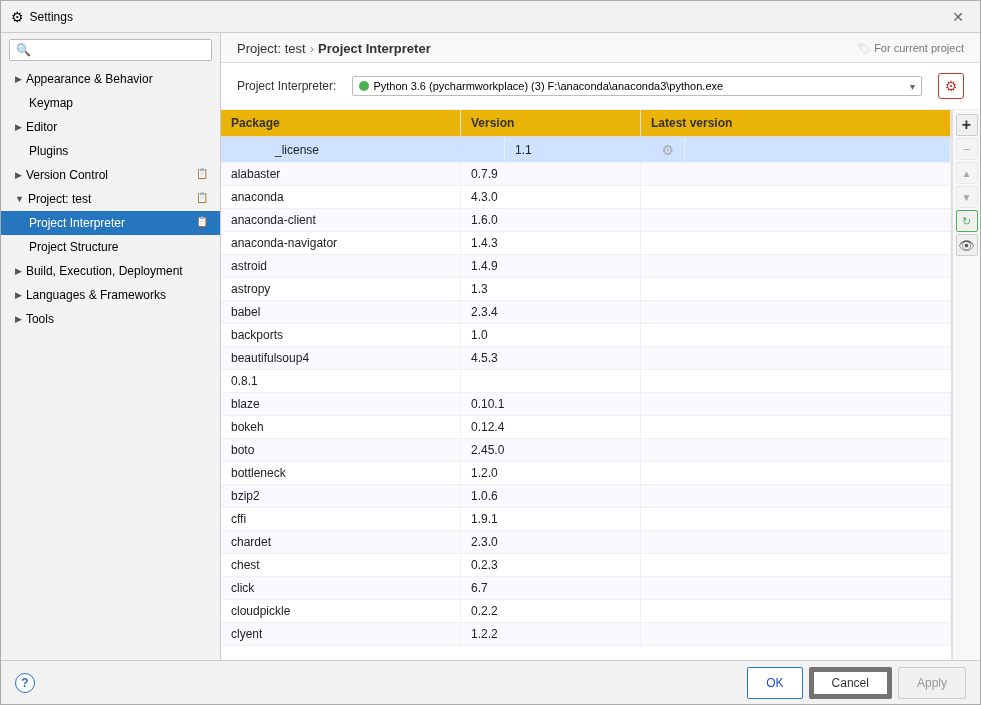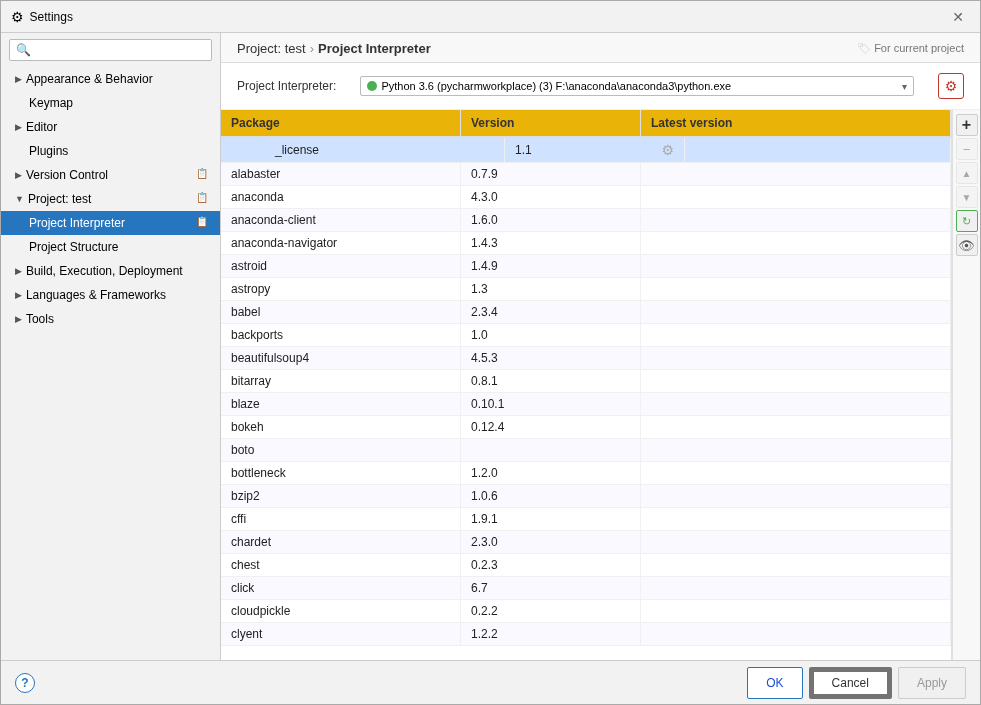--- a/index.html
+++ b/index.html
@@ -133,21 +133,21 @@
     .breadcrumb-current { font-weight: 600; }
     .for-current {
       margin-left: auto;
       font-size: 11px;
       color: #777;
     }
     .interpreter-row {
       display: flex;
       align-items: center;
       padding: 10px 16px;
-      gap: 24px;
+      gap: 16px;
       border-bottom: 1px solid #eee;
       background: #fff;
     }
     .interpreter-label {
       font-size: 12px;
       color: #333;
       white-space: nowrap;
     }
     .interpreter-select {
       flex: 1;
@@ -472,36 +472,36 @@
                 <div class="table-cell">backports</div>
                 <div class="table-cell">1.0</div>
                 <div class="table-cell"></div>
               </div>
               <div class="table-row">
                 <div class="table-cell">beautifulsoup4</div>
                 <div class="table-cell">4.5.3</div>
                 <div class="table-cell"></div>
               </div>
               <div class="table-row">
-                <div class="table-cell">bitarray</div>
                 <div class="table-cell">0.8.1</div>
                 <div class="table-cell"></div>
               </div>
               <div class="table-row">
                 <div class="table-cell">blaze</div>
                 <div class="table-cell">0.10.1</div>
                 <div class="table-cell"></div>
               </div>
               <div class="table-row">
                 <div class="table-cell">bokeh</div>
                 <div class="table-cell">0.12.4</div>
                 <div class="table-cell"></div>
               </div>
               <div class="table-row">
                 <div class="table-cell">boto</div>
+                <div class="table-cell">2.45.0</div>
                 <div class="table-cell"></div>
               </div>
               <div class="table-row">
                 <div class="table-cell">bottleneck</div>
                 <div class="table-cell">1.2.0</div>
                 <div class="table-cell"></div>
               </div>
               <div class="table-row">
                 <div class="table-cell">bzip2</div>
                 <div class="table-cell">1.0.6</div>

